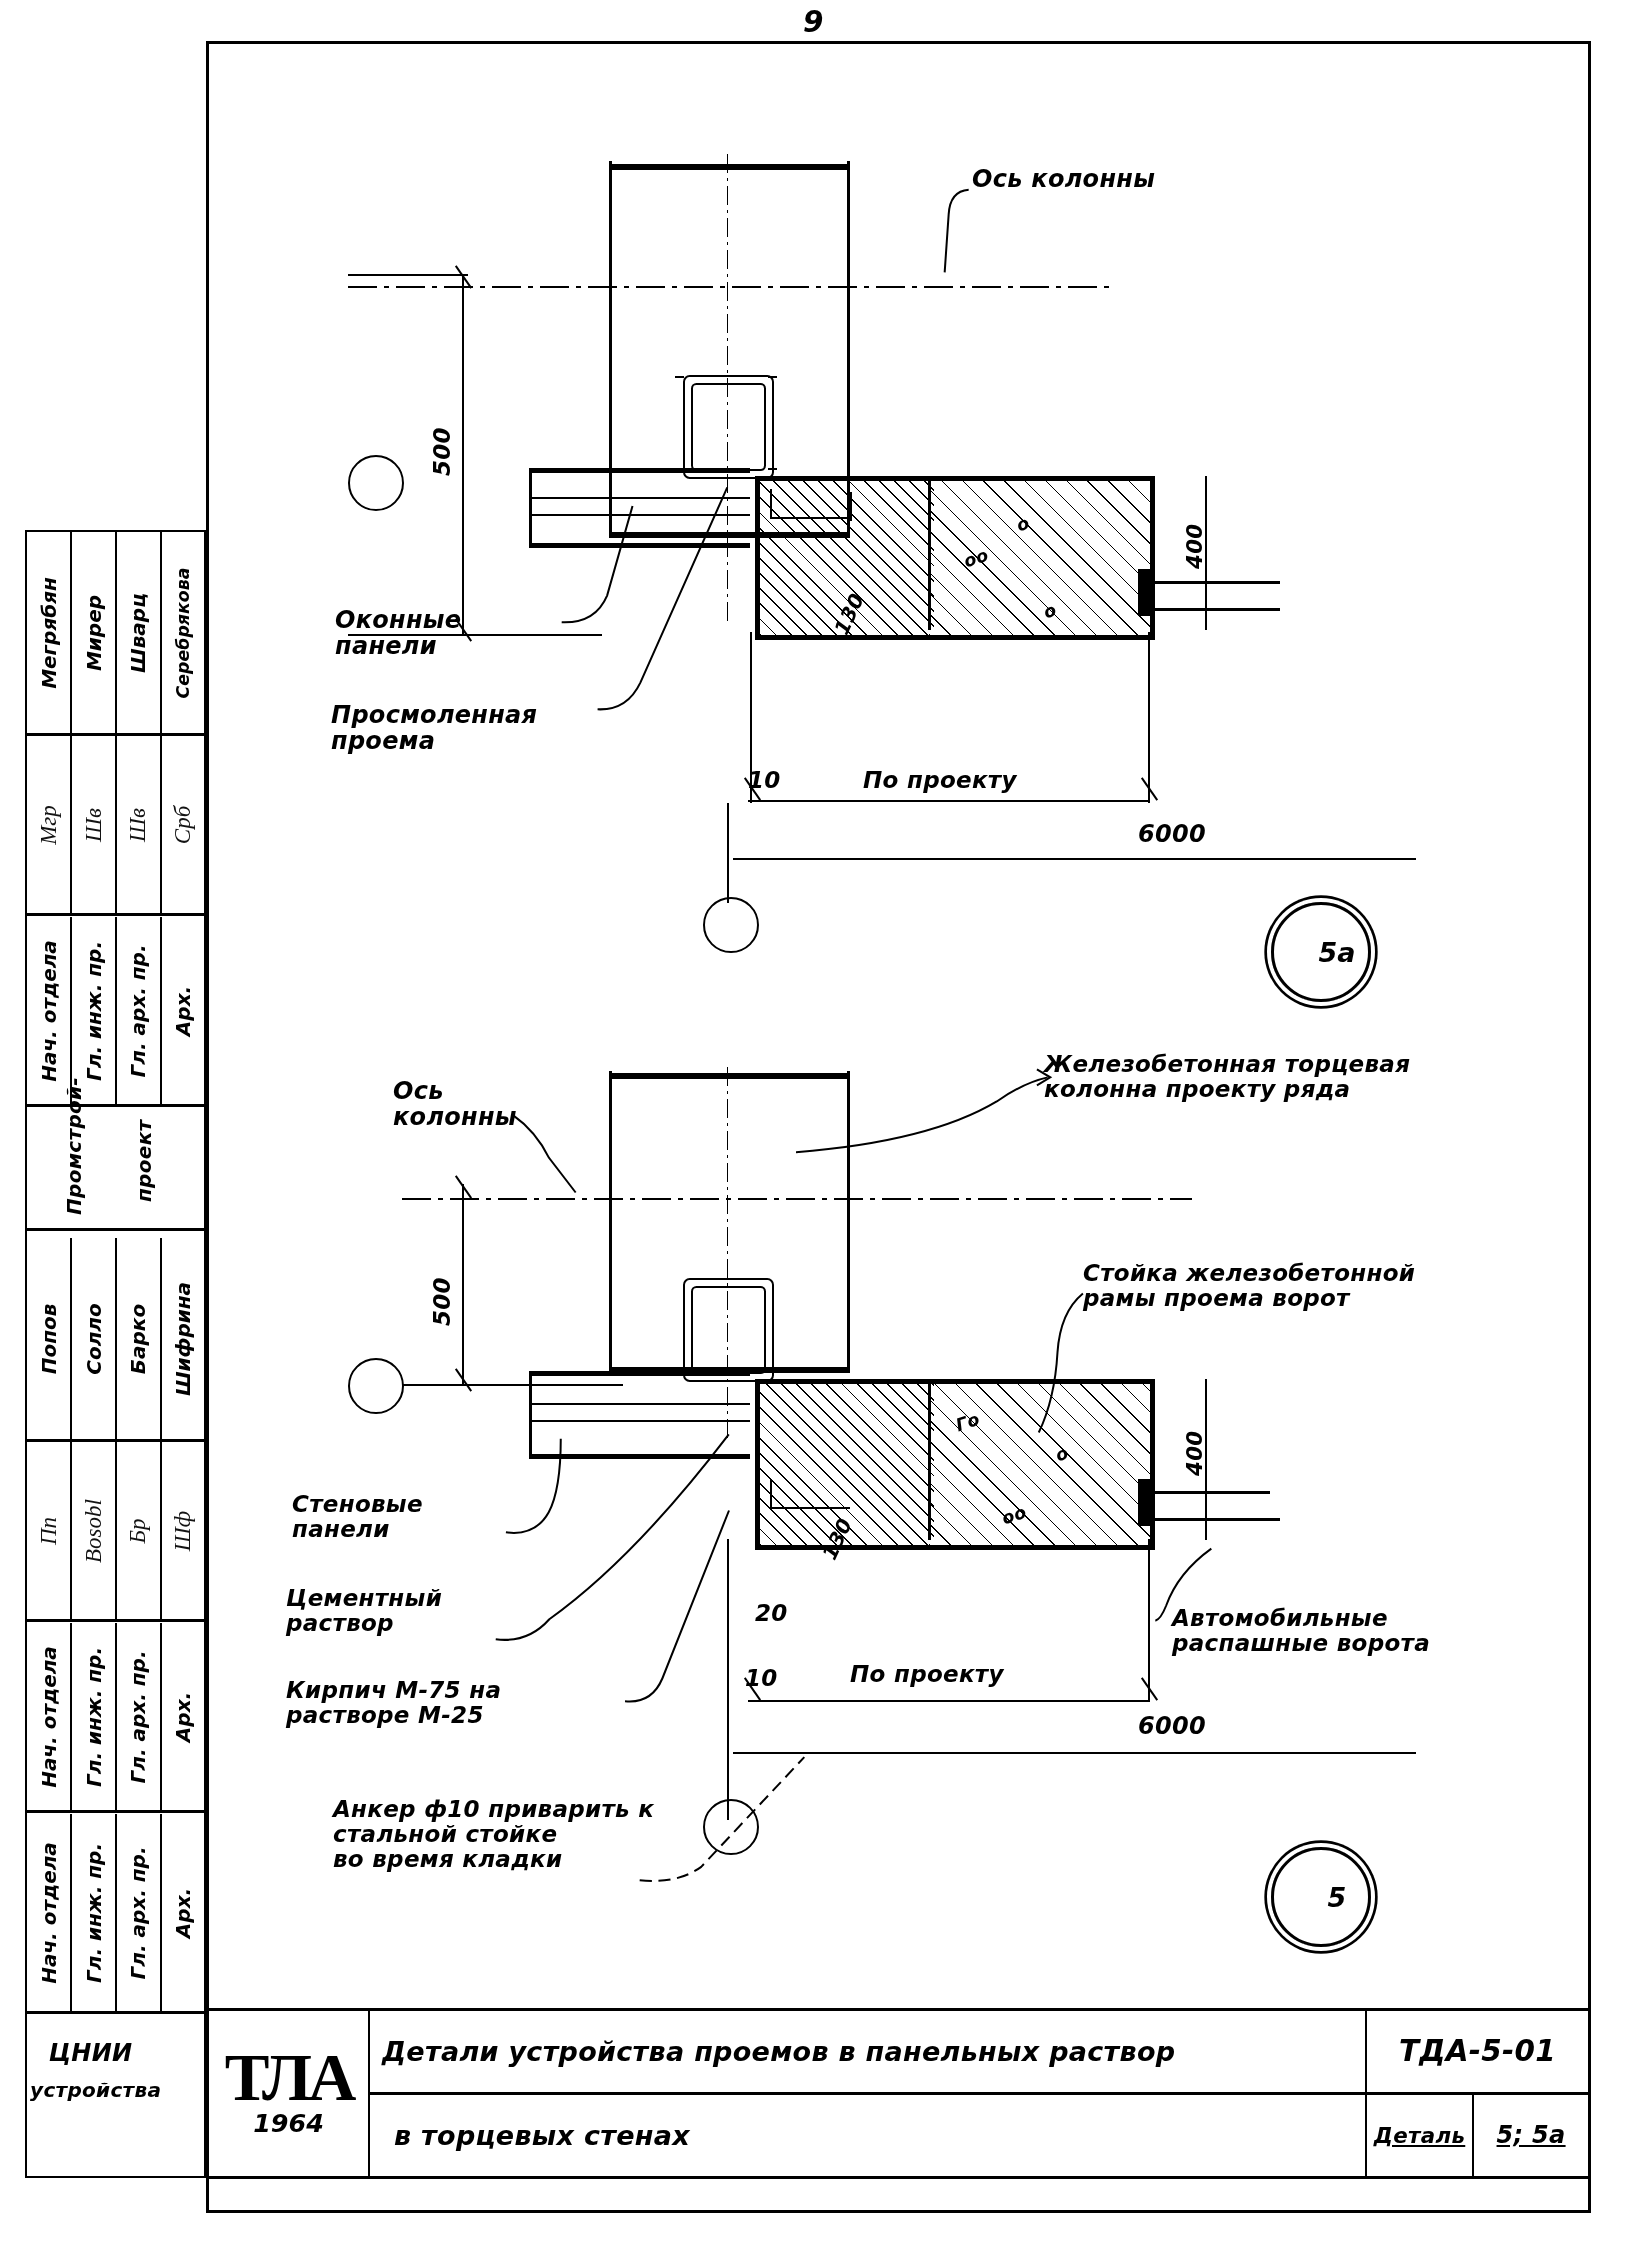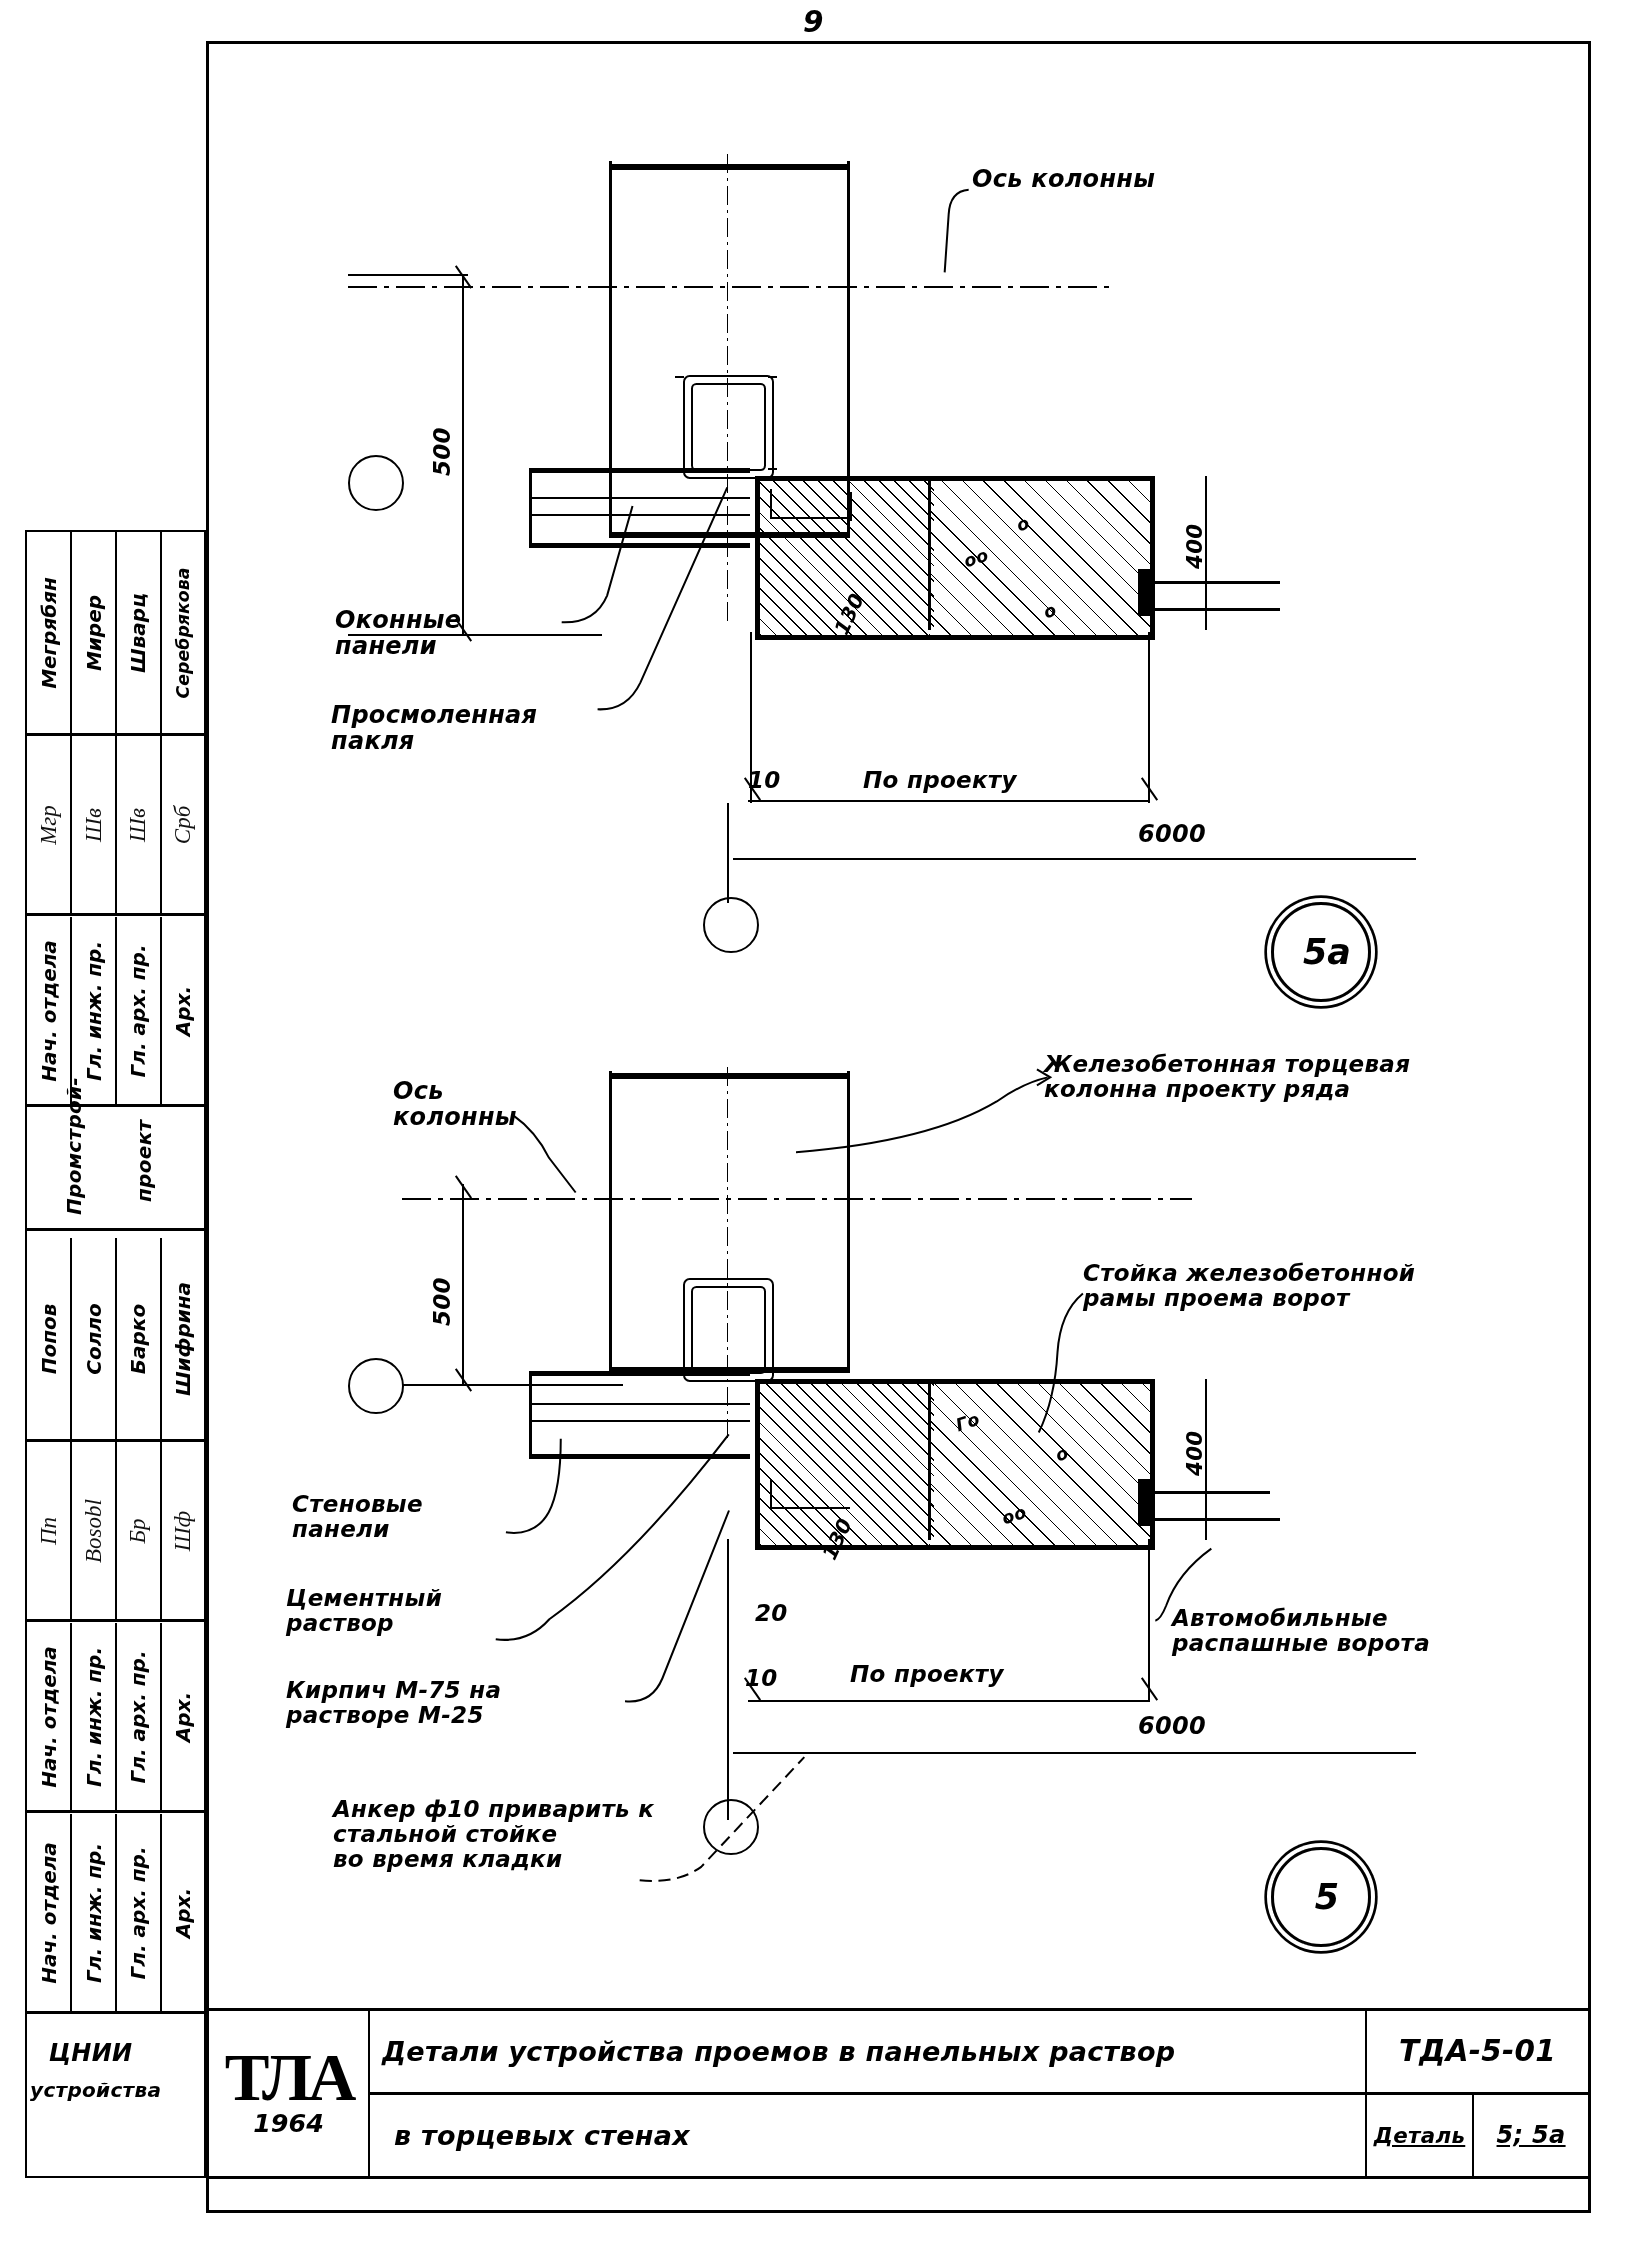--- a/index.html
+++ b/index.html
@@ -21,23 +21,23 @@
   .hw.s40{font-size:27px;}
   .hw.s44{font-size:29.4px;}
 
   
   #outer-frame{position:absolute;left:206px;top:41px;width:1385px;height:2172px;
      border:3.3px solid #000;box-sizing:border-box;}
 
   
   .bubble{position:absolute;border:3.3px solid #000;border-radius:50%;
      box-shadow:0 0 0 4px #fff,0 0 0 6.7px #000;}
-  .bubble span{position:absolute;left:6px;top:0;width:100%;height:100%;
+  .bubble span{position:absolute;left:16px;top:0;width:100%;height:100%;
      display:flex;align-items:center;justify-content:center;
-     font-family:"DejaVu Sans",sans-serif;font-style:italic;font-weight:700;font-size:35px;border-radius:24px;}
+     font-family:"DejaVu Sans",sans-serif;font-style:italic;font-weight:700;font-size:27px;border-radius:24px;}
 
   
   .circ{position:absolute;border:2.7px solid #000;border-radius:50%;}
 
   
   #title-block{position:absolute;left:206px;top:2008px;width:1385px;height:171px;
      border:3.3px solid #000;box-sizing:border-box;display:flex;}
   .tb-cell{position:relative;box-sizing:border-box;border-right:2.7px solid #000;}
   .tb-cell:last-child{border-right:none;}
   .tb-logo{width:161px;display:flex;flex-direction:column;align-items:center;justify-content:center;}
@@ -283,21 +283,21 @@
   <div class="ln" style="left:1150px;top:608px;width:130px;height:2.7px;"></div>
   <div class="ln" style="left:1138px;top:569px;width:12px;height:47px;"></div>
 
   <div class="hw s36" style="left:335px;top:608px;">Оконные
 панели</div>
   <svg class="abs" style="left:555px;top:502px;" width="147" height="127" viewBox="0 0 220 190">
     <path d="M10 180 Q60 182 78 140 L116 6" stroke="#000" stroke-width="3" fill="none"></path>
   </svg>
 
   <div class="hw s36" style="left:331px;top:703px;">Просмоленная
-пакля</div>
+проема</div>
   <svg class="abs" style="left:596px;top:482px;" width="181" height="234" viewBox="0 0 270 350">
     <path d="M2 340 Q46 342 66 300 L196 8" stroke="#000" stroke-width="3" fill="none"></path>
   </svg>
 
   <div class="ln" style="left:748px;top:800px;width:402px;height:2px;"></div>
   <div class="ln" style="left:739px;top:788px;width:27px;height:2px;transform:rotate(55deg);"></div>
   <div class="ln" style="left:1136px;top:788px;width:27px;height:2px;transform:rotate(55deg);"></div>
   <div class="hw s34" style="left:748px;top:768px;">10</div>
   <div class="hw s34" style="left:863px;top:768px;">По проекту</div>
   <div class="ln" style="left:750px;top:632px;width:2px;height:171px;"></div>

